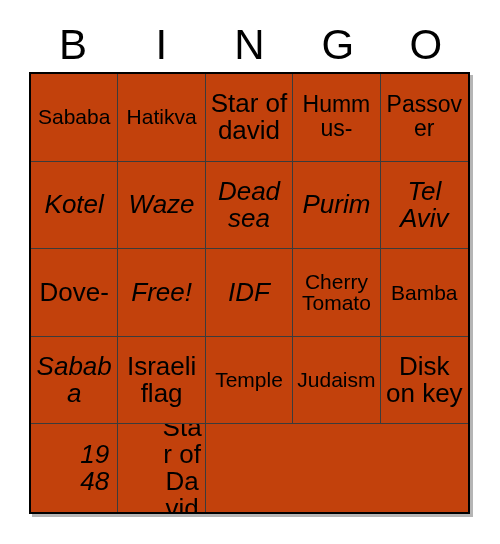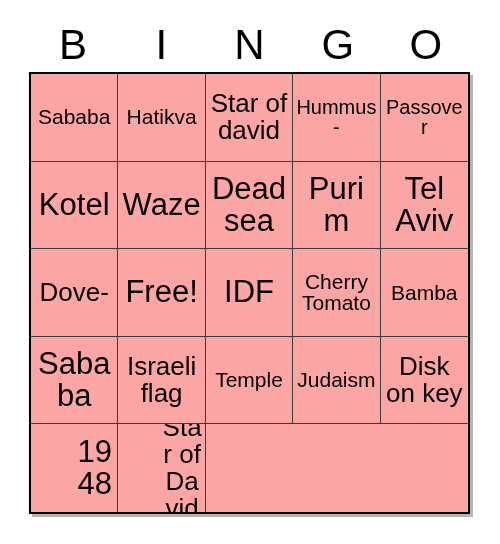--- a/index.html
+++ b/index.html
@@ -43,21 +43,21 @@
     position: absolute;
     left: 29px;
     top: 72px;
     width: 441px;
     height: 442px;
     box-sizing: border-box;
     border: 2px solid #000000;
     display: grid;
     grid-template-columns: repeat(5, 1fr);
     grid-template-rows: repeat(5, 1fr);
-    background: #fca5a5;
+    background: #c2410c;
     box-shadow: 3px 3px 0 0 rgba(120,120,120,0.55);
   }
   .cell {
     box-sizing: border-box;
     border-right: 1px solid #3b3b3b;
     border-bottom: 1px solid #3b3b3b;
     display: flex;
     align-items: center;
     justify-content: center;
     text-align: center;
@@ -68,24 +68,24 @@
   .cell:nth-child(5n) { border-right: none; }
   .cell:nth-child(n+21) { border-bottom: none; padding-left: 44px; }
 
   .cell-text {
     display: block;
     line-height: 1.04;
     word-break: break-word;
   }
   
   .fs-xs   { font-size: 15px; }
-  .fs-sm   { font-size: 20px; }
+  .fs-sm   { font-size: 23px; }
   .fs-md   { font-size: 21px; }
   .fs-lg   { font-size: 26px; }
-  .fs-xl   { font-size: 31px; }
+  .fs-xl   { font-size: 26px; font-style: italic; }
 </style>
 </head>
 <body>
 
 <div class="card">
 
   <div class="header-row">
     <div class="header-cell">B</div>
     <div class="header-cell">I</div>
     <div class="header-cell">N</div>

